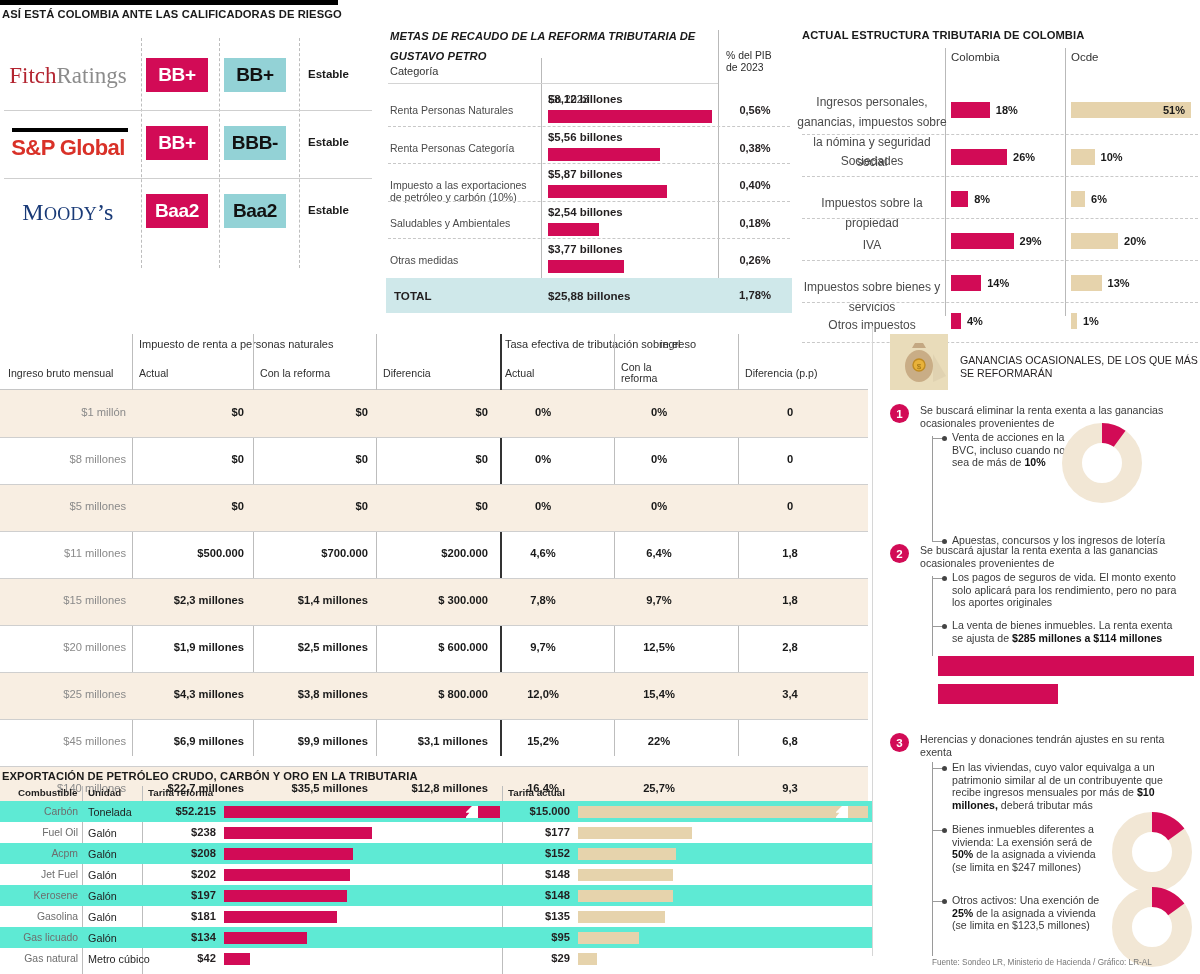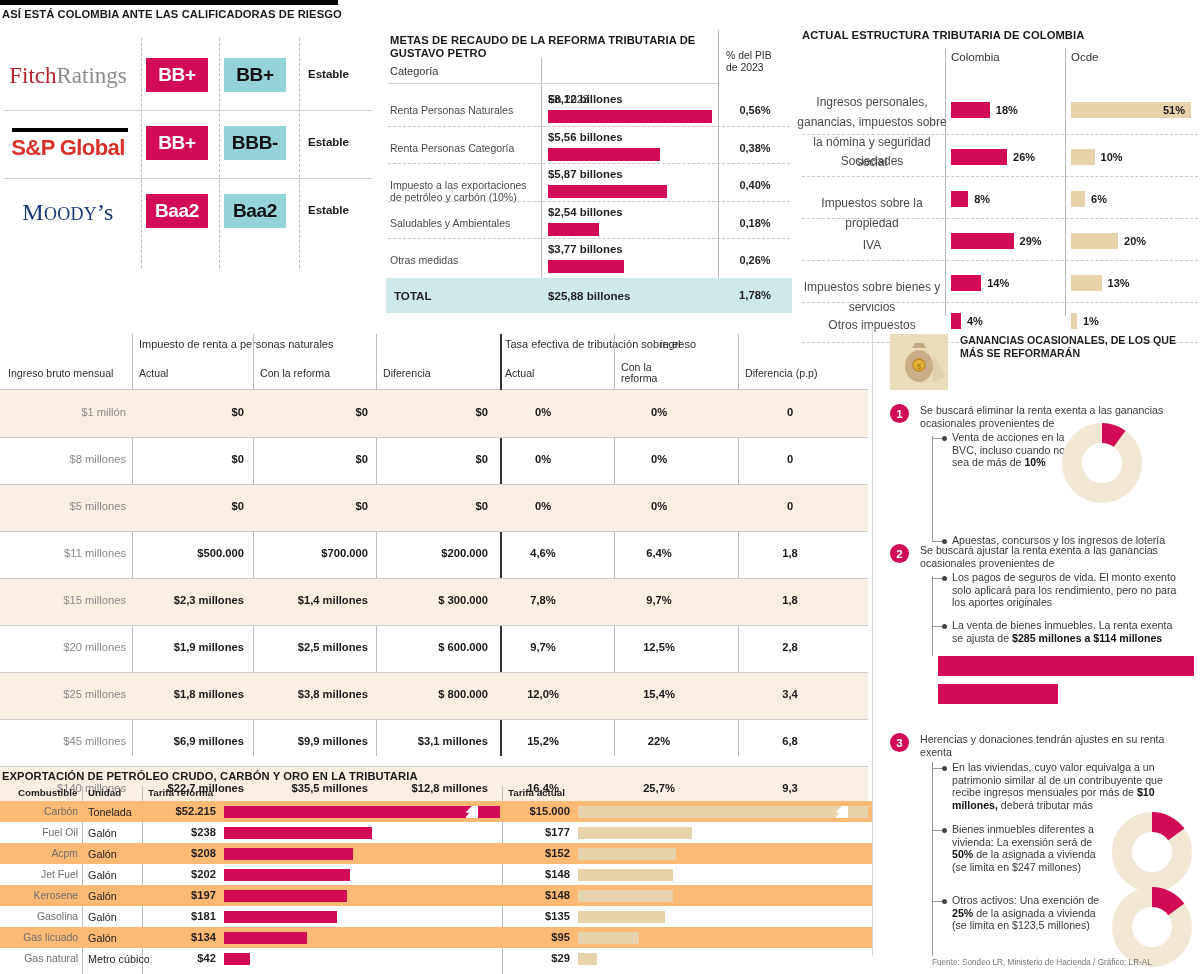--- a/index.html
+++ b/index.html
@@ -52,21 +52,21 @@
   
   #callout { position: absolute; left: 10px; top: 261px; width: 372px; height: 56px; }
   #callout-icon { position: absolute; left: 0; top: 0; width: 54px; height: 54px; background: #ecd9b0; }
   #callout-icon svg { position: absolute; left: 9px; top: 8px; }
   #callout-title { position: absolute; left: 68px; top: 3px; font-size: 10.6px; font-weight: bold; }
   #callout-sub { position: absolute; left: 68px; top: 18px; width: 300px;
       font-size: 10.6px; line-height: 12.6px; color: #3a3a3a; }
 
   
   #metas-panel { position: absolute; left: 386px; top: 26px; width: 406px; height: 285px; }
-  #metas-title { position: absolute; left: 4px; top: 8px; width: 330px; line-height: 13px; }
+  #metas-title { position: absolute; left: 4px; top: 0; width: 330px; line-height: 20px; font-style: italic; }
   #metas-pib { position: absolute; left: 726px; top: 50px; font-size: 10.4px;
       line-height: 12px; color: #2b2b2b; }
   .metas-head { position: absolute; font-size: 11px; color: #333; }
   .metas-row { position: absolute; left: 0; width: 406px; height: 40px; }
   .metas-row .cat { position: absolute; left: 4px; top: 14px; width: 150px;
       font-size: 10.5px; line-height: 12px; color: #4a4a4a; }
   .metas-row .amt { position: absolute; left: 162px; top: 3px; font-size: 11.4px; font-weight: bold; }
   .metas-row .bar { position: absolute; left: 162px; top: 20px; height: 13px; background: #d20b56; }
   .metas-row .pib { position: absolute; left: 338px; top: 14px; width: 62px; text-align: center;
       font-size: 11px; font-weight: bold; }
@@ -109,40 +109,40 @@
   .mt-row .c6 { left: 745px; width: 90px; text-align: center; }
   .mt-vline { position: absolute; top: 8px; width: 1px; background: #bdbdbd; }
   #mt-thickline { position: absolute; left: 500px; top: 8px; width: 1.6px; background: #333; }
   .mt-rowline { position: absolute; left: 0; width: 868px; height: 1px; background: #cfcfcf; }
 
   
   #exptable { position: absolute; left: 0; top: 770px; width: 872px; height: 204px; }
   #exp-title { position: absolute; left: 2px; top: 0; }
   .exp-hdr { position: absolute; top: 17px; font-size: 9.8px; font-weight: bold; color: #1f1f1f; }
   .exp-row { position: absolute; left: 0; width: 872px; height: 21px; }
-  .exp-row.alt { background: #fdba74; padding-left: 32px; }
+  .exp-row.alt { background: #5eead4; padding-left: 32px; }
   .exp-row .fuel { position: absolute; left: 0; width: 78px; text-align: right; top: 5px;
       font-size: 10.4px; color: #6d6d6d; }
   .exp-row .unit { position: absolute; left: 88px; top: 5px; font-size: 10.8px; color: #1f1f1f; }
   .exp-row .v1 { position: absolute; left: 148px; width: 68px; text-align: right; top: 4px;
       font-size: 11.2px; font-weight: bold; }
   .exp-row .b1 { position: absolute; left: 224px; top: 5px; height: 12px; background: #d20b56; }
   .exp-row .v2 { position: absolute; left: 508px; width: 62px; text-align: right; top: 4px;
       font-size: 11.2px; font-weight: bold; }
   .exp-row .b2 { position: absolute; left: 578px; top: 5px; height: 12px; background: #e6d3ac; }
   #exp-v1 { position: absolute; left: 142px; top: 16px; width: 1px; height: 188px; background: #bdbdbd; }
   #exp-v2 { position: absolute; left: 502px; top: 16px; width: 1px; height: 188px; background: #bdbdbd; }
   #exp-v3 { position: absolute; left: 82px; top: 16px; width: 1px; height: 188px; background: #bdbdbd; }
   .zig { position: absolute; top: 0; width: 12px; height: 12px; }
 
   
   #ganancias { position: absolute; left: 872px; top: 326px; width: 328px; height: 648px; }
   #gan-divider { position: absolute; left: 0; top: 0; width: 1px; height: 630px; background: #d6d6d6; }
   #gan-icon { position: absolute; left: 18px; top: 8px; width: 58px; height: 56px; background: #e9dcba; }
-  #gan-title { position: absolute; left: 88px; top: 8px; font-size: 10.6px; font-weight: bold;
+  #gan-title { position: absolute; left: 88px; top: 28px; font-size: 10.6px; font-weight: normal;
       line-height: 12.5px; }
   .gan-num { position: absolute; width: 19px; height: 19px; border-radius: 50%;
       background: #d20b56; color: #fff; font-size: 11.5px; font-weight: bold;
       display: flex; align-items: center; justify-content: center; }
   .gan-head { position: absolute; font-size: 10.6px; line-height: 12.6px; color: #3a3a3a; }
   .gan-bullet { position: absolute; font-size: 10.6px; line-height: 12.6px; color: #3a3a3a; }
   .gan-bullet b { color: #111; }
   .gan-dot { position: absolute; width: 5px; height: 5px; border-radius: 50%; background: #444; }
   .gan-elbow { position: absolute; border-left: 1px solid #9a9a9a; }
   .gan-tick { position: absolute; height: 1px; background: #9a9a9a; }
@@ -378,21 +378,21 @@
           <span class="c c1">$1,9 millones</span>
           <span class="c c2">$2,5 millones</span>
           <span class="c c3">$ 600.000</span>
           <span class="c c4">9,7%</span>
           <span class="c c5">12,5%</span>
           <span class="c c6">2,8</span>
     </div>
         <div class="mt-rowline" style="top:299px"></div>
         <div class="mt-row alt" style="top:346px">
       <span class="c c0">$25 millones</span>
-          <span class="c c1">$1,8 millones</span>
+          <span class="c c1">$4,3 millones</span>
           <span class="c c2">$3,8 millones</span>
           <span class="c c3">$ 800.000</span>
           <span class="c c4">12,0%</span>
           <span class="c c5">15,4%</span>
           <span class="c c6">3,4</span>
     </div>
         <div class="mt-rowline" style="top:346px"></div>
         <div class="mt-row " style="top:393px">
       <span class="c c0">$45 millones</span>
           <span class="c c1">$6,9 millones</span>

